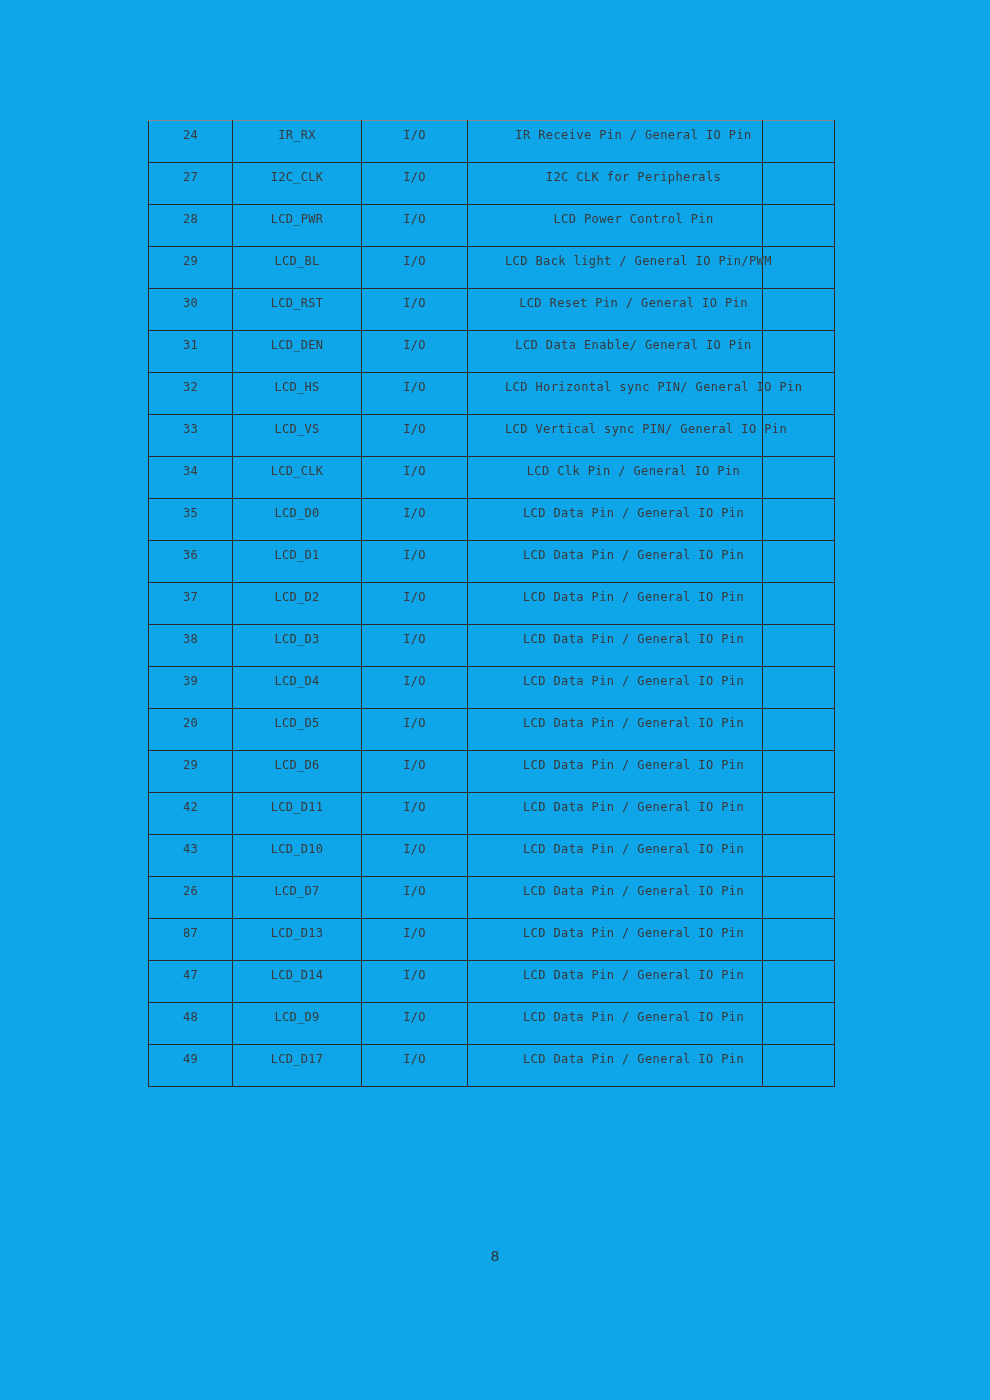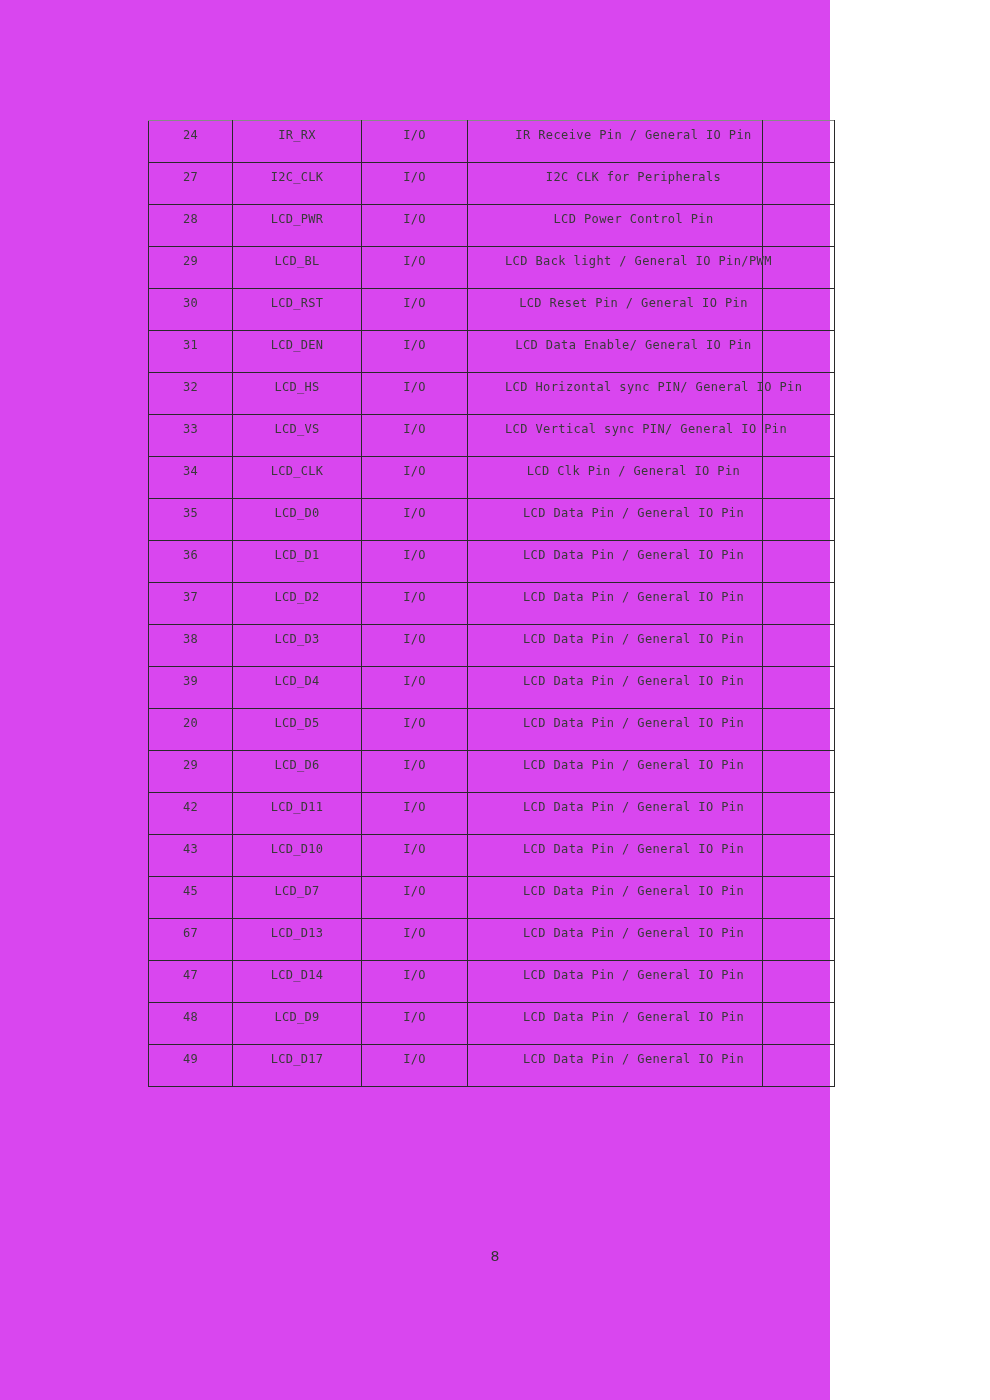--- a/index.html
+++ b/index.html
@@ -12,23 +12,23 @@
       height: 1400px;
       position: relative;
       overflow: hidden;
       font-family: "DejaVu Sans Mono", "Liberation Mono", monospace;
       color: #333333;
     }
     .page {
       position: absolute;
       left: 0;
       top: 0;
-      width: 830px;
+      width: 990px;
       height: 1400px;
-      background: #d946ef;
+      background: #0ea5e9;
     }
     table.pin-table {
       position: absolute;
       left: 148px;
       top: 120px;
       width: 686px;
       border-collapse: collapse;
       table-layout: fixed;
     }
     table.pin-table td {
@@ -384,38 +384,38 @@
           </td>
           <td class="col-desc">
             <span>LCD Data Pin / General IO Pin</span>
           </td>
           <td class="col-note">
             <span></span>
           </td>
         </tr>
         <tr>
           <td class="col-num">
-            <span>45</span>
+            <span>26</span>
           </td>
           <td class="col-name">
             <span>LCD_D7</span>
           </td>
           <td class="col-type">
             <span>I/O</span>
           </td>
           <td class="col-desc">
             <span>LCD Data Pin / General IO Pin</span>
           </td>
           <td class="col-note">
             <span></span>
           </td>
         </tr>
         <tr>
           <td class="col-num">
-            <span>67</span>
+            <span>87</span>
           </td>
           <td class="col-name">
             <span>LCD_D13</span>
           </td>
           <td class="col-type">
             <span>I/O</span>
           </td>
           <td class="col-desc">
             <span>LCD Data Pin / General IO Pin</span>
           </td>

